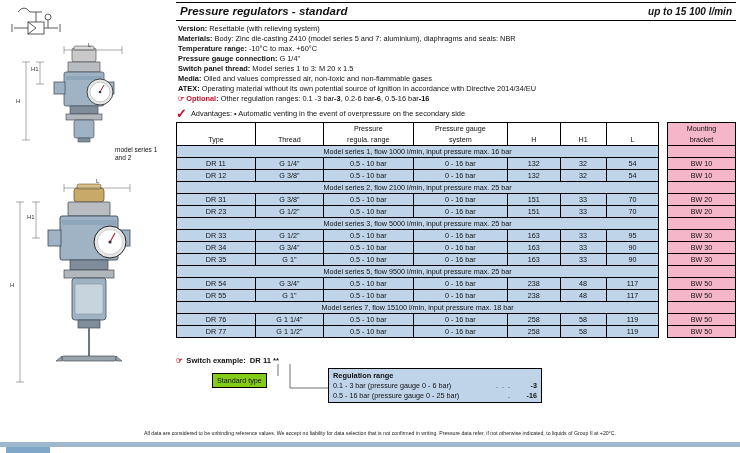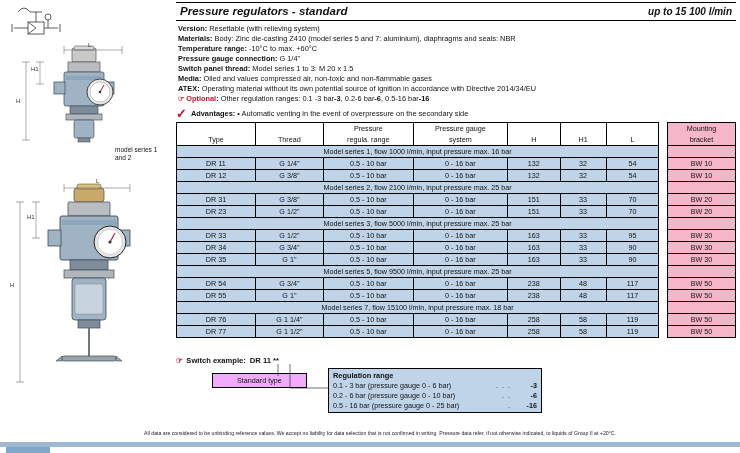--- a/index.html
+++ b/index.html
@@ -35,21 +35,21 @@
   .title-bar .r { font-size: 10px; font-weight: bold; font-style: italic; }
 
   .specs { padding: 3px 2px 2px 2px; line-height: 1.28; font-size: 7.4px; }
   .specs b { font-weight: bold; }
   .specs .row { margin-bottom: 0.5px; }
   .opt { color: #c0132e; font-weight: bold; }
   .hand { color: #c0132e; font-weight: bold; letter-spacing: -0.5px; }
 
   .adv { margin-top: 3px; display: flex; align-items: flex-start; gap: 4px; font-size: 7.4px; }
   .adv .check { color: #c0132e; font-size: 13px; line-height: 9px; font-weight: bold; }
-  .adv b { font-weight: bold; }
+  .adv b { font-weight: normal; }
 
   
   table.main { border-collapse: collapse; margin-top: 4px; width: 560px; }
   table.main td, table.main th {
     border: 0.6px solid #000;
     font-size: 7.2px;
     padding: 1px 3px;
     font-weight: normal;
     text-align: center;
     height: 11px;
@@ -61,22 +61,22 @@
   .rowtype { background: #bfd4e8; text-align: left; }
   .rowcell { background: #bfd4e8; }
   .mountcell { background: #f4b6c8; text-align: center; }
   .empty { border: none !important; background: #fff; }
 
   
   .order { position: absolute; left: 176px; top: 356px; width: 560px; }
   .order-line { display: flex; align-items: center; gap: 4px; font-size: 7.6px; font-weight: bold; }
   .std-box {
     position: absolute; left: 36px; top: 17px;
-    border: 0.8px solid #000; background: #f0abfc;
-    padding: 2px 24px; font-size: 7.2px;
+    border: 0.8px solid #000; background: #84cc16;
+    padding: 2px 4px; font-size: 7.2px;
   }
   .reg-box {
     position: absolute; left: 152px; top: 12px; width: 214px;
     border: 0.8px solid #000; background: #bfd4e8;
   }
   .reg-box .rb-title { font-weight: bold; font-size: 7.4px; padding: 1.5px 4px 1px 4px; }
   .reg-box .rb-row { font-size: 7.2px; padding: 0.5px 4px; display: flex; justify-content: space-between; }
   .reg-box .rb-row .dots { flex: 1; text-align: right; padding-right: 4px; letter-spacing: 1px; }
   .reg-box .rb-row .code { font-weight: bold; width: 22px; text-align: right; }
 
@@ -468,25 +468,20 @@
       </g>
     </svg>
 
     <div class="reg-box">
       <div class="rb-title">Regulation range</div>
       <div class="rb-row">
         <span>0.1 - 3 bar (pressure gauge 0 - 6 bar)</span>
         <span class="dots">. . .</span>
         <span class="code">-3</span>
       </div>
-      <div class="rb-row">
-        <span>0.2 - 6 bar (pressure gauge 0 - 10 bar)</span>
-        <span class="dots">. .</span>
-        <span class="code">-6</span>
-      </div>
       <div class="rb-row" style="padding-bottom:2px;justify-content:flex-end;">
         <span>0.5 - 16 bar (pressure gauge 0 - 25 bar)</span>
         <span class="dots">.</span>
         <span class="code">-16</span>
       </div>
     </div>
   </div>
 
   <div class="footer">All data are considered to be unbinding reference values. We accept no liability for data selection that is not confirmed in writing. Pressure data refer, if not otherwise indicated, to liquids of Group II at +20°C.</div>
   <div class="bottom-bar"></div>

